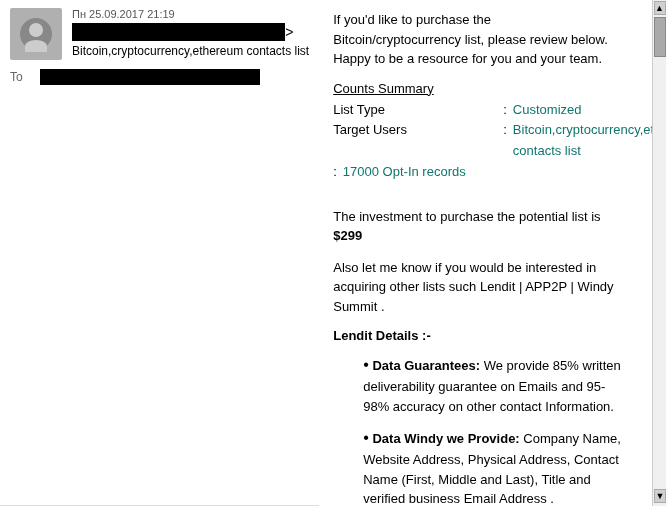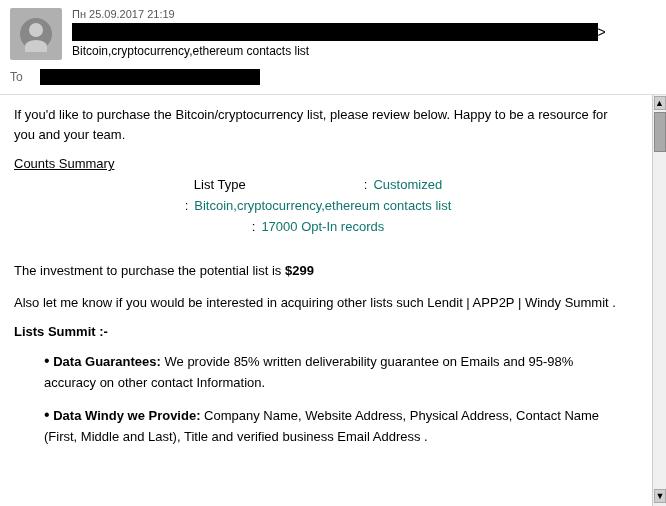--- a/index.html
+++ b/index.html
@@ -8,21 +8,21 @@
       font-size: 13px;
       color: #000;
       background: #fff;
       width: 666px;
       height: 506px;
       overflow: hidden;
     }
 
     .email-container {
       display: flex;
-      flex-direction: column;
+      flex-direction: row;
       height: 100%;
     }
 
     
     .email-header {
       padding: 8px 10px 6px 10px;
       border-bottom: 1px solid #ddd;
     }
 
     .sender-row {
@@ -182,21 +182,20 @@
       display: block;
     }
 
     .counts-table {
       margin-bottom: 24px;
     }
 
     .counts-row {
       display: flex;
       line-height: 1.6;
-      justify-content: center;
     }
 
     .counts-label {
       min-width: 170px;
       color: #000;
     }
 
     .counts-separator {
       margin-right: 6px;
     }
@@ -286,36 +285,37 @@
 
       <div class="counts-table">
         <span class="counts-summary-title">Counts Summary</span>
 
         <div class="counts-row">
           <span class="counts-label">List Type</span>
           <span class="counts-separator">:</span>
           <span class="counts-value">Customized</span>
         </div>
         <div class="counts-row">
+          <span class="counts-label">Target Users</span>
           <span class="counts-separator">:</span>
           <span class="counts-value">Bitcoin,cryptocurrency,ethereum contacts list</span>
         </div>
         <div class="counts-row">
           <span class="counts-separator">:</span>
           <span class="counts-value">17000 Opt-In records</span>
         </div>
       </div>
 
       <p class="investment-text">
         <span>The investment to purchase the potential list is </span><span class="bold">$299</span>
       </p>
 
       <p class="also-text">Also let me know if you would be interested in acquiring other lists such Lendit | APP2P | Windy Summit .</p>
 
-      <p class="lists-details-title">Lists Summit :-</p>
+      <p class="lists-details-title">Lendit Details :-</p>
 
       <div class="bullet-section">
         <div class="bullet-content">
           <span class="bullet-point">•</span>
           <span class="bullet-title">Data Guarantees:</span>
           <span> We provide 85% written deliverability guarantee on Emails and 95-98% accuracy on other contact Information.</span>
         </div>
       </div>
 
       <div class="bullet-section">

